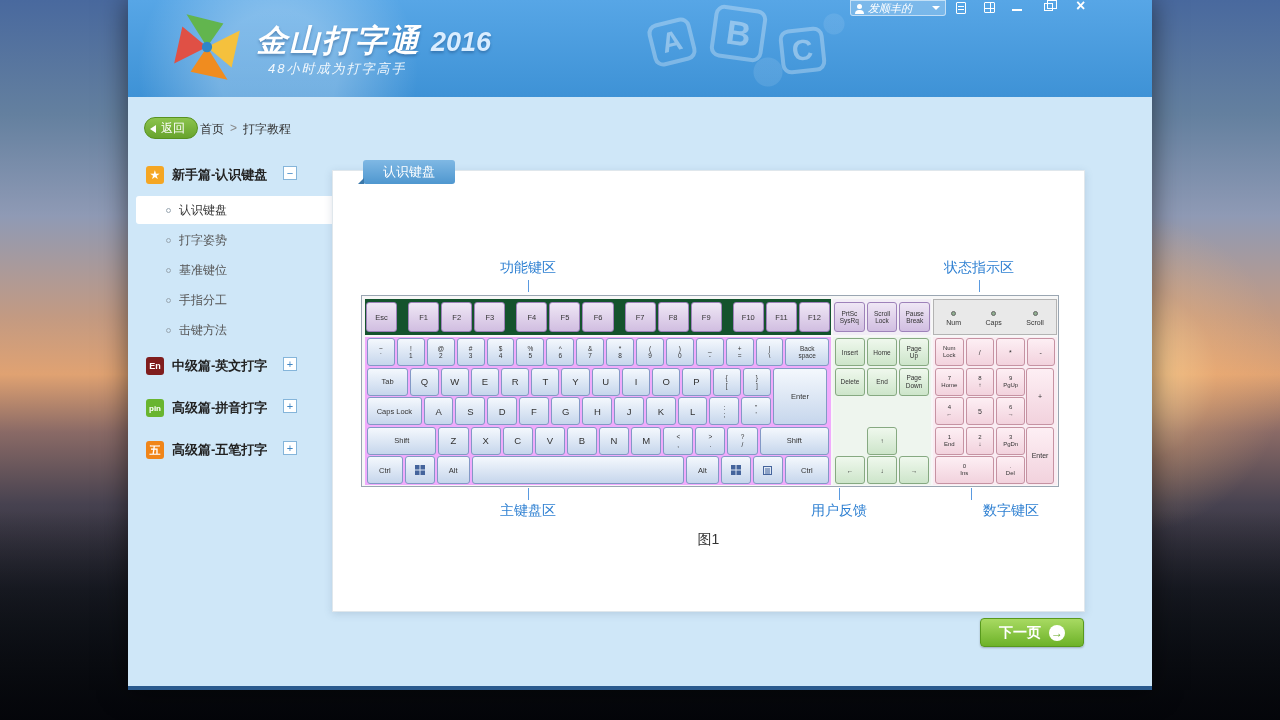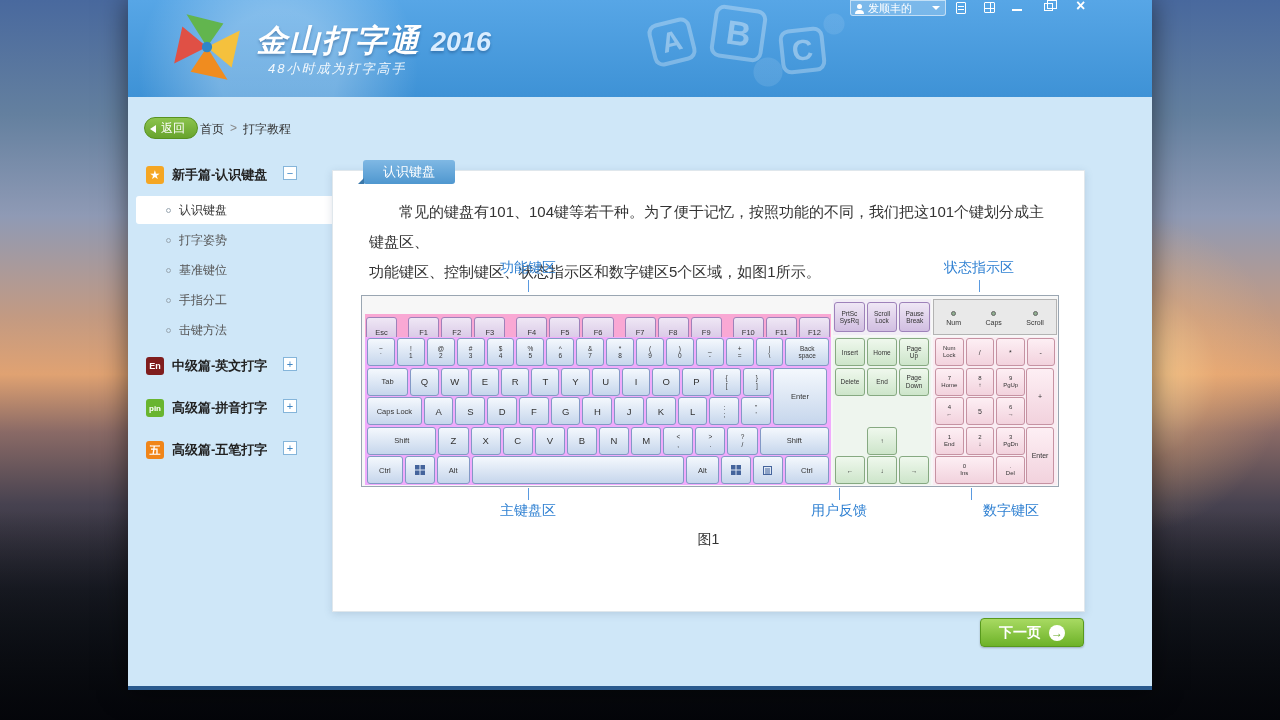--- a/index.html
+++ b/index.html
@@ -37,21 +37,21 @@
   .block { position:absolute; border:4px solid rgba(255,255,255,.30); border-radius:10px;
     display:flex; align-items:center; justify-content:center;
     color:rgba(255,255,255,.38); font-weight:bold; }
   .blkA { left:522px; top:20px; width:44px; height:44px; font-size:28px; transform:rotate(-14deg); }
   .blkB { left:584px; top:7px;  width:53px; height:53px; font-size:34px; transform:rotate(8deg); }
   .blkC { left:652px; top:28px; width:45px; height:45px; font-size:29px; transform:rotate(-6deg); }
 
   .userbox { position:absolute; left:722px; top:0; width:96px; height:16px;
     background:rgba(255,255,255,.22); border:1px solid rgba(255,255,255,.55);
     border-radius:0 0 3px 3px; display:flex; align-items:center; gap:5px;
-    padding:0 5px; color:#fff; font-size:11px; cursor:pointer; }
+    padding:0 5px; color:#fff; font-size:11px; cursor:pointer;font-style:italic; }
   .user-glyph { width:7px; height:4px; position:relative; margin-top:5px; }
   .user-glyph::before { content:""; position:absolute; left:1px; top:-5px; width:5px; height:5px;
     border-radius:50%; background:#fff; }
   .user-glyph::after { content:""; position:absolute; left:-1px; top:1px; width:9px; height:4px;
     border-radius:4px 4px 0 0; background:#fff; }
   .caret { width:0; height:0; border-left:4px solid transparent; border-right:4px solid transparent;
     border-top:4px solid #fff; margin-left:auto; }
 
   .hicon { position:absolute; top:2px; cursor:pointer; }
   .file-icon { left:828px; width:10px; height:12px; border:1px solid #fff; border-radius:1px;
@@ -104,21 +104,21 @@
   .para { position:absolute; left:36px; right:26px; top:26px; font-size:15px; line-height:30px; color:#333; }
   .para .l1 { text-indent:30px; }
   .kb-label { position:absolute; transform:translateX(-50%); color:#2f80d2; font-size:14px; white-space:nowrap; }
   .vline { position:absolute; width:1px; height:12px; background:#5a9ae0; }
   .fig { position:absolute; top:360px; width:100%; text-align:center; font-size:14px; color:#333; }
 
   
   #kb { position:absolute; left:28px; top:124px; width:698px; height:192px;
     background:#f7f7f7; border:1px solid #9aa6b2; }
   .kb-sec { position:absolute; }
-  #kb-fn   { left:3px;  top:18px;  width:466px; height:36px; background:#f9a8d4; padding:0 1px; }
+  #kb-fn   { left:3px;  top:3px;  width:466px; height:36px; background:#14532d; padding:0 1px; }
   #kb-sys  { left:471px; top:3px; width:98px;  height:36px; background:#f2edf6; padding:0 1px; }
   #kb-status { left:571px; top:3px; width:124px; height:36px; background:#e9e9e9;
     border:1px solid #b3b3b3; display:flex; justify-content:space-around; align-items:center; padding-top:2px; }
   #kb-main { left:3px;  top:41px; width:466px; height:148px; background:#f0abfc; padding:1px 2px; }
   #kb-ctl  { left:471px; top:41px; width:98px;  height:148px; background:#eef5ee; padding:1px 2px; }
   #kb-num  { left:571px; top:41px; width:124px; height:148px; background:#faecf2; padding:1px 2px; }
 
   .krow { display:flex; column-gap:2px; height:28px; margin-bottom:1.6px; }
   #kb-fn .krow, #kb-sys .krow { height:30px; margin-top:3px; }
   .key { flex:1 1 0; border:1px solid #8399c6; border-radius:3px; overflow:hidden;
@@ -243,24 +243,20 @@
     <div class="toggle" style="top:399px;">+</div>
 
     <div class="sec-head" style="top:438px;">
       <span class="sec-ico ico-wb">五</span>
       <span class="sec-label">高级篇-五笔打字</span>
     </div>
     <div class="toggle" style="top:441px;">+</div>
 
     <div class="panel">
       <div class="tab">认识键盘</div>
-      <div class="para">
-        <div class="l1">常见的键盘有101、104键等若干种。为了便于记忆，按照功能的不同，我们把这101个键划分成主键盘区、</div>
-        <div class="l2">功能键区、控制键区、状态指示区和数字键区5个区域，如图1所示。</div>
-      </div>
 
       <div class="kb-label" style="left:195px; top:88px;">功能键区</div>
       <div class="kb-label" style="left:646px; top:88px;">状态指示区</div>
       <div class="vline" style="left:195px; top:109px;"></div>
       <div class="vline" style="left:646px; top:109px;"></div>
 
       <div id="kb">
         <div class="kb-sec" id="kb-fn">
             <div class="krow">
               <div class="key gap mod" style="flex: 1 1 0px;">Esc</div>

